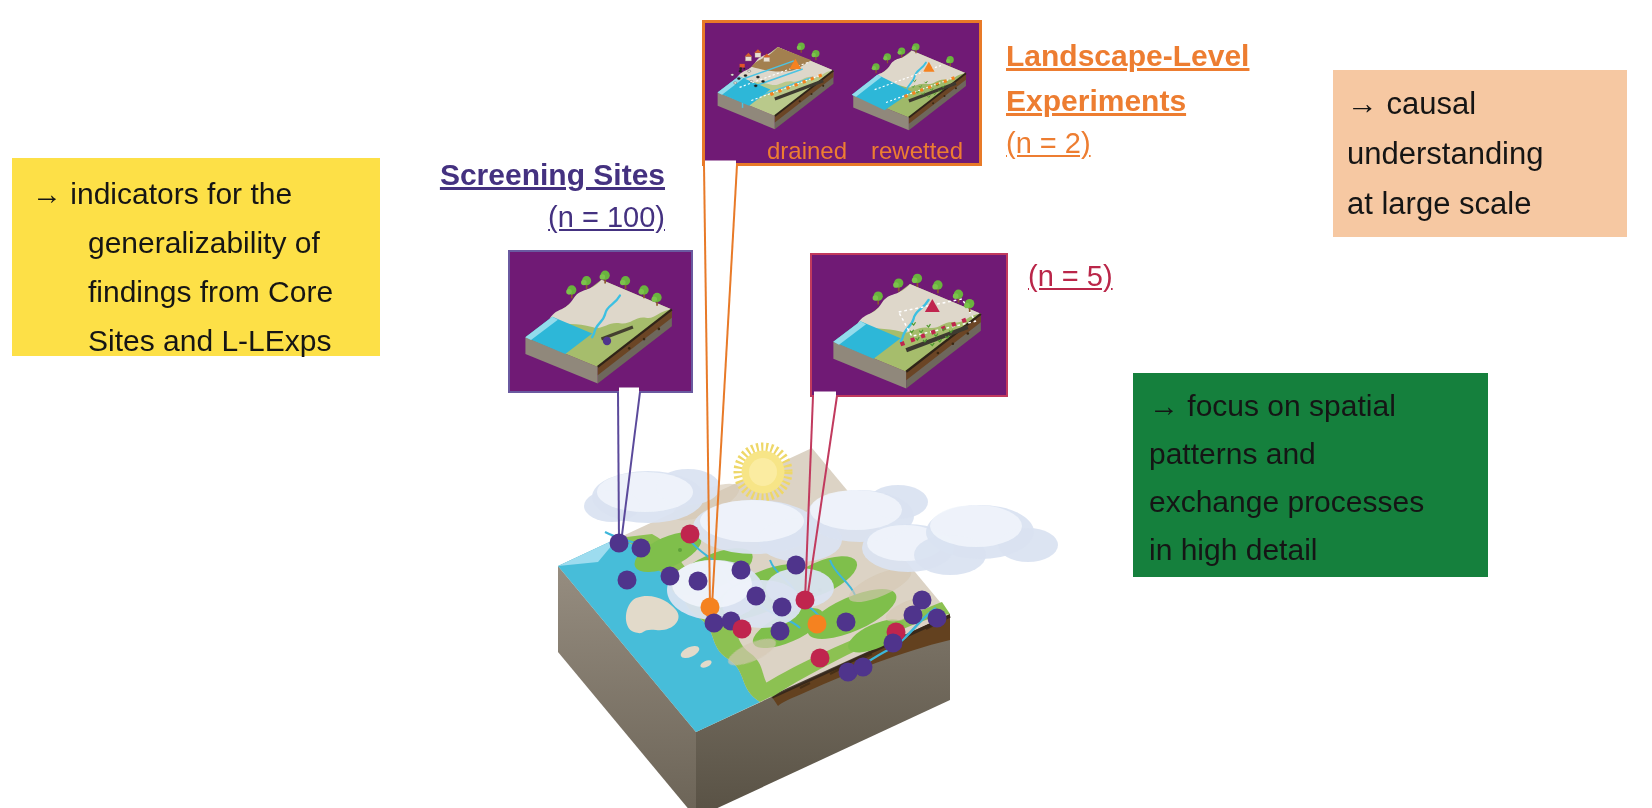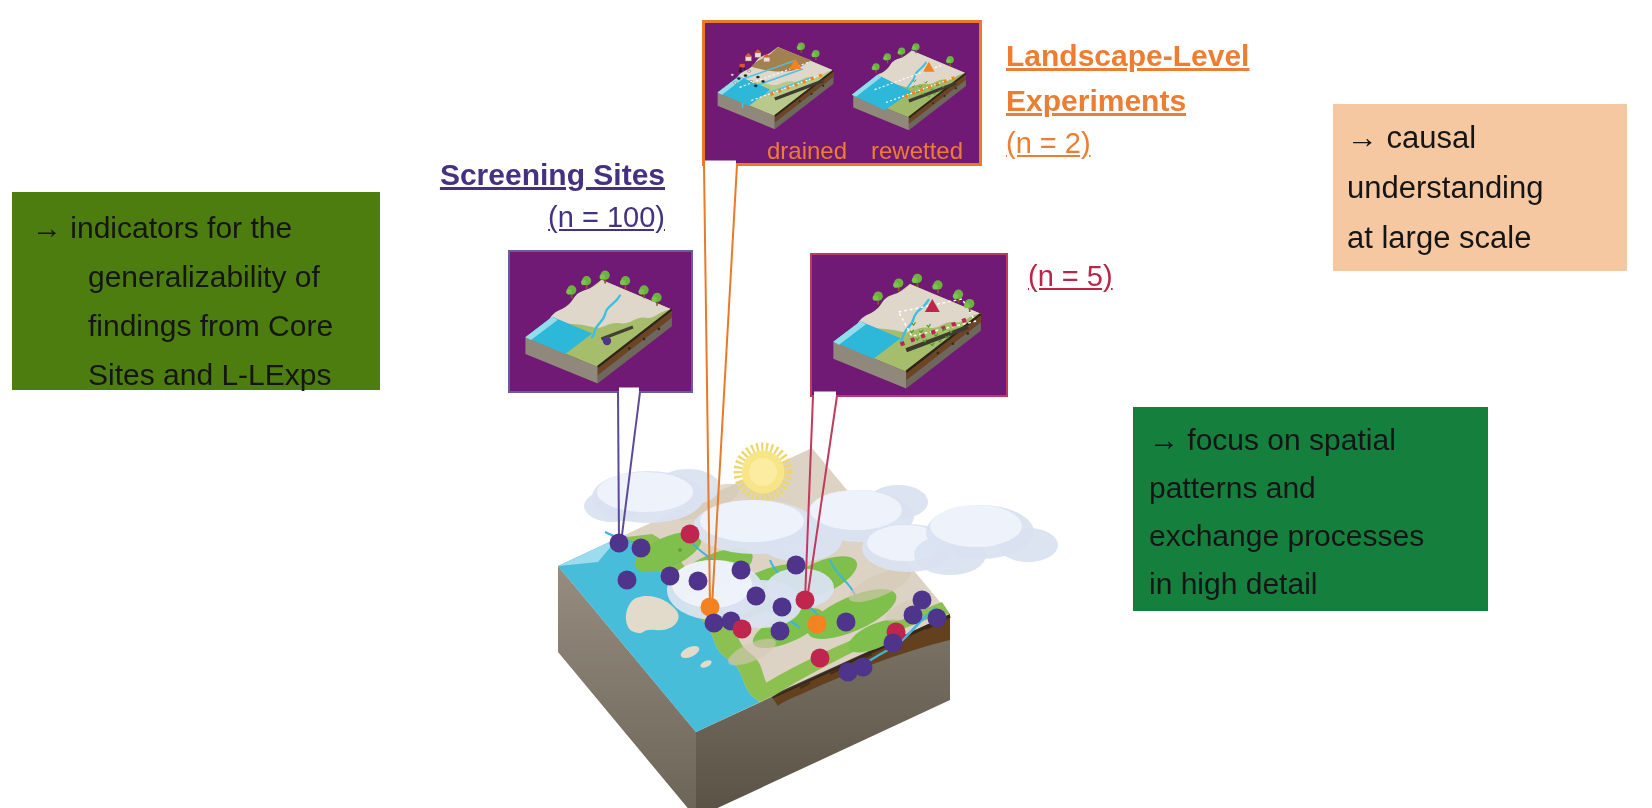--- a/index.html
+++ b/index.html
@@ -1,21 +1,21 @@
 <!DOCTYPE html>
 <html><head>
 <meta charset="utf-8">
 <style>
   html,body{margin:0;padding:0;background:#fff;}
   .stage{position:relative;width:1652px;height:808px;overflow:hidden;background:#fff;
          font-family:"Liberation Sans","DejaVu Sans",sans-serif;}
   svg{display:block;}
   #scene{position:absolute;left:0;top:0;z-index:1;}
   #overlay{position:absolute;left:0;top:0;z-index:3;pointer-events:none;}
-  .txtbox{position:absolute;z-index:2;color:#151515;white-space:pre-line;box-sizing:border-box;margin-top:34px;}
+  .txtbox{position:absolute;z-index:2;color:#151515;white-space:pre-line;box-sizing:border-box;}
   .box-indicators{left:12px;top:158px;width:368px;height:198px;
      font-size:30px;line-height:49px;padding:11px 10px 10px 76px;text-indent:-56px;}
   .box-causal{left:1333px;top:70px;width:294px;height:167px;
      font-size:31px;line-height:50px;padding:9px 10px 8px 14px;}
   .box-focus{left:1133px;top:373px;width:355px;height:204px;
      font-size:30px;line-height:48px;padding:9px 10px 8px 16px;}
   .sitelabel{position:absolute;z-index:2;text-decoration:underline;}
   .sitelabel .t{font-weight:bold;font-size:30px;line-height:45px;}
   .sitelabel .c{font-size:29px;line-height:40px;}
   .lab-screening{left:418px;top:144px;width:247px;text-align:right;margin-top:8px;}
@@ -140,21 +140,21 @@
       </g>
       <g>
         <ellipse cx="980" cy="532" rx="54" ry="27" fill="#dae3f1" opacity="0.95"></ellipse>
         <ellipse cx="1028" cy="545" rx="30" ry="17" fill="#dae3f1" opacity="0.95"></ellipse>
         <ellipse cx="950" cy="555" rx="36" ry="20" fill="#dae3f1" opacity="0.95"></ellipse>
         <ellipse cx="976" cy="526" rx="46" ry="21" fill="#eff4fb" opacity="0.9"></ellipse>
       </g>
     </g>
   </svg>
 
-  <div class="txtbox box-indicators" style="background-color: #4d7c0f;">→ indicators for the
+  <div class="txtbox box-indicators" style="background-color: #fde047;">→ indicators for the
 generalizability of
 findings from Core
 Sites and L-LExps</div>
 
   <div class="txtbox box-causal" style="background-color: rgb(246, 200, 162);">→ causal
 understanding
 at large scale</div>
 
   <div class="txtbox box-focus" style="background-color: #15803d;">→ focus on spatial
 patterns and

